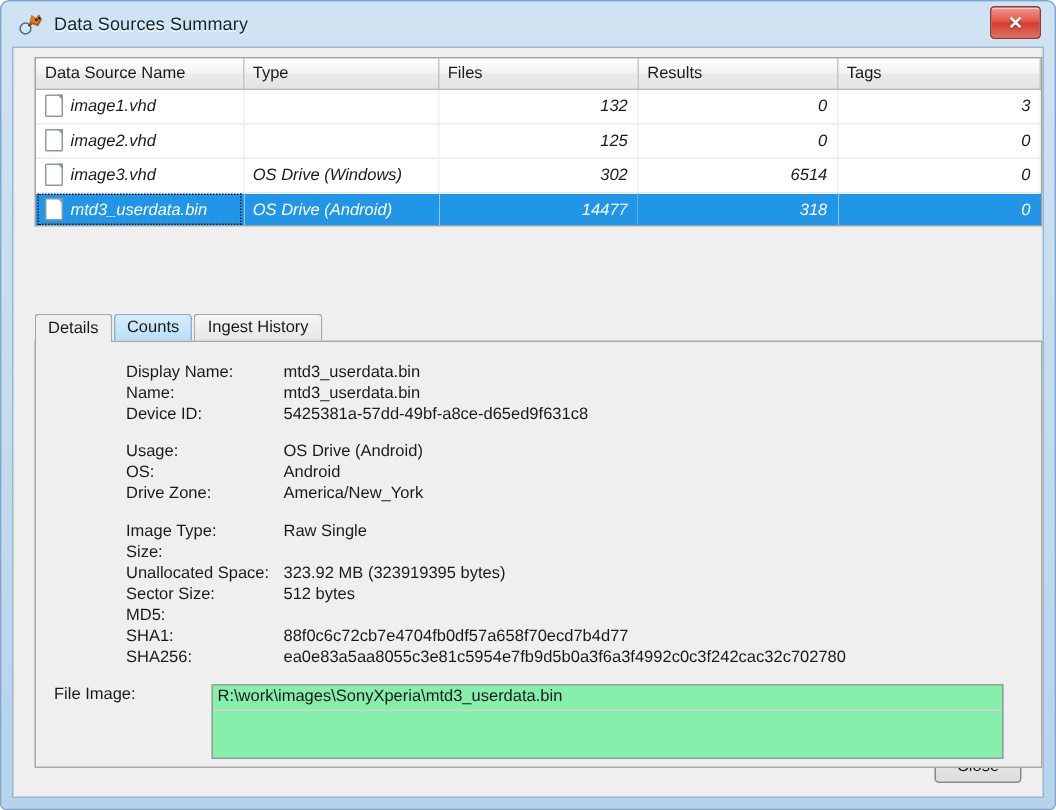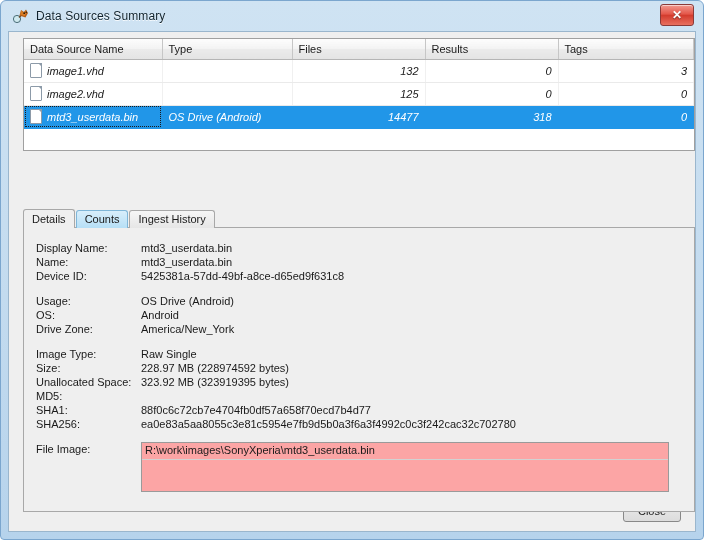--- a/index.html
+++ b/index.html
@@ -145,21 +145,21 @@
     right: -1px; top: -1px;
     border-left: 4px solid transparent;
     border-top: 4px solid #8c9aa8;
   }
 
   
   #tabs {
     position: absolute;
     left: 14px; top: 177px;
     display: flex;
-    align-items: flex-end;
+    align-items: flex-start;
     height: 19px;
     z-index: 3;
   }
   .tab {
     height: 18px;
     line-height: 17px;
     padding: 0 8px;
     box-sizing: border-box;
     border: 1px solid #a8a8a8;
     border-bottom: none;
@@ -193,21 +193,21 @@
     background: #efefef;
     box-sizing: border-box;
     z-index: 2;
   }
   #details-inner {
     position: relative;
     padding: 13px 10px 0 12px;
     font-size: 11px;
     color: #1a1a1a;
   }
-  .kv-group { margin-bottom: 11px; }
+  .kv-group { margin-bottom: 11px; margin-left: 48px; }
   .kv-row {
     display: flex;
     line-height: 14px;
     height: 14px;
   }
   .kv-key {
     width: 105px;
     flex: none;
     white-space: nowrap;
   }
@@ -219,21 +219,21 @@
     margin-top: 10px;
   }
   #filepaths-label {
     width: 105px;
     flex: none;
     line-height: 14px;
   }
   #filepaths-box {
     width: 528px;
     height: 50px;
-    background: #fca5a5;
+    background: #86efac;
     border: 1px solid #9a9a9a;
     box-sizing: border-box;
     overflow: hidden;
   }
   #filepaths-first {
     height: 16px;
     line-height: 15px;
     padding: 0 3px;
     border-bottom: 1px solid #d2d2d2;
     font-size: 11px;
@@ -309,20 +309,32 @@
                 <div class="name-cell">
                   <span class="doc-icon"></span>
                   <span>image2.vhd</span>
                 </div>
               </td>
               <td class="type-cell"></td>
               <td class="num">125</td>
               <td class="num">0</td>
               <td class="num">0</td>
             </tr>
+            <tr>
+              <td class="first-cell">
+                <div class="name-cell">
+                  <span class="doc-icon"></span>
+                  <span>image3.vhd</span>
+                </div>
+              </td>
+              <td class="type-cell">OS Drive (Windows)</td>
+              <td class="num">302</td>
+              <td class="num">6514</td>
+              <td class="num">0</td>
+            </tr>
             <tr class="selected">
               <td class="first-cell">
                 <div class="name-cell">
                   <span class="doc-icon"></span>
                   <span>mtd3_userdata.bin</span>
                 </div>
               </td>
               <td class="type-cell">OS Drive (Android)</td>
               <td class="num">14477</td>
               <td class="num">318</td>
@@ -368,25 +380,28 @@
               <div class="kv-val">America/New_York</div>
             </div>
           </div>
         <div class="kv-group" id="group3">
             <div class="kv-row">
               <div class="kv-key">Image Type:</div>
               <div class="kv-val">Raw Single</div>
             </div>
             <div class="kv-row">
               <div class="kv-key">Size:</div>
-              <div class="kv-val">228.97 MB (228974592 bytes)</div>
             </div>
             <div class="kv-row">
               <div class="kv-key">Unallocated Space:</div>
               <div class="kv-val">323.92 MB (323919395 bytes)</div>
+            </div>
+            <div class="kv-row">
+              <div class="kv-key">Sector Size:</div>
+              <div class="kv-val">512 bytes</div>
             </div>
             <div class="kv-row">
               <div class="kv-key">MD5:</div>
             </div>
             <div class="kv-row">
               <div class="kv-key">SHA1:</div>
               <div class="kv-val">88f0c6c72cb7e4704fb0df57a658f70ecd7b4d77</div>
             </div>
             <div class="kv-row">
               <div class="kv-key">SHA256:</div>

